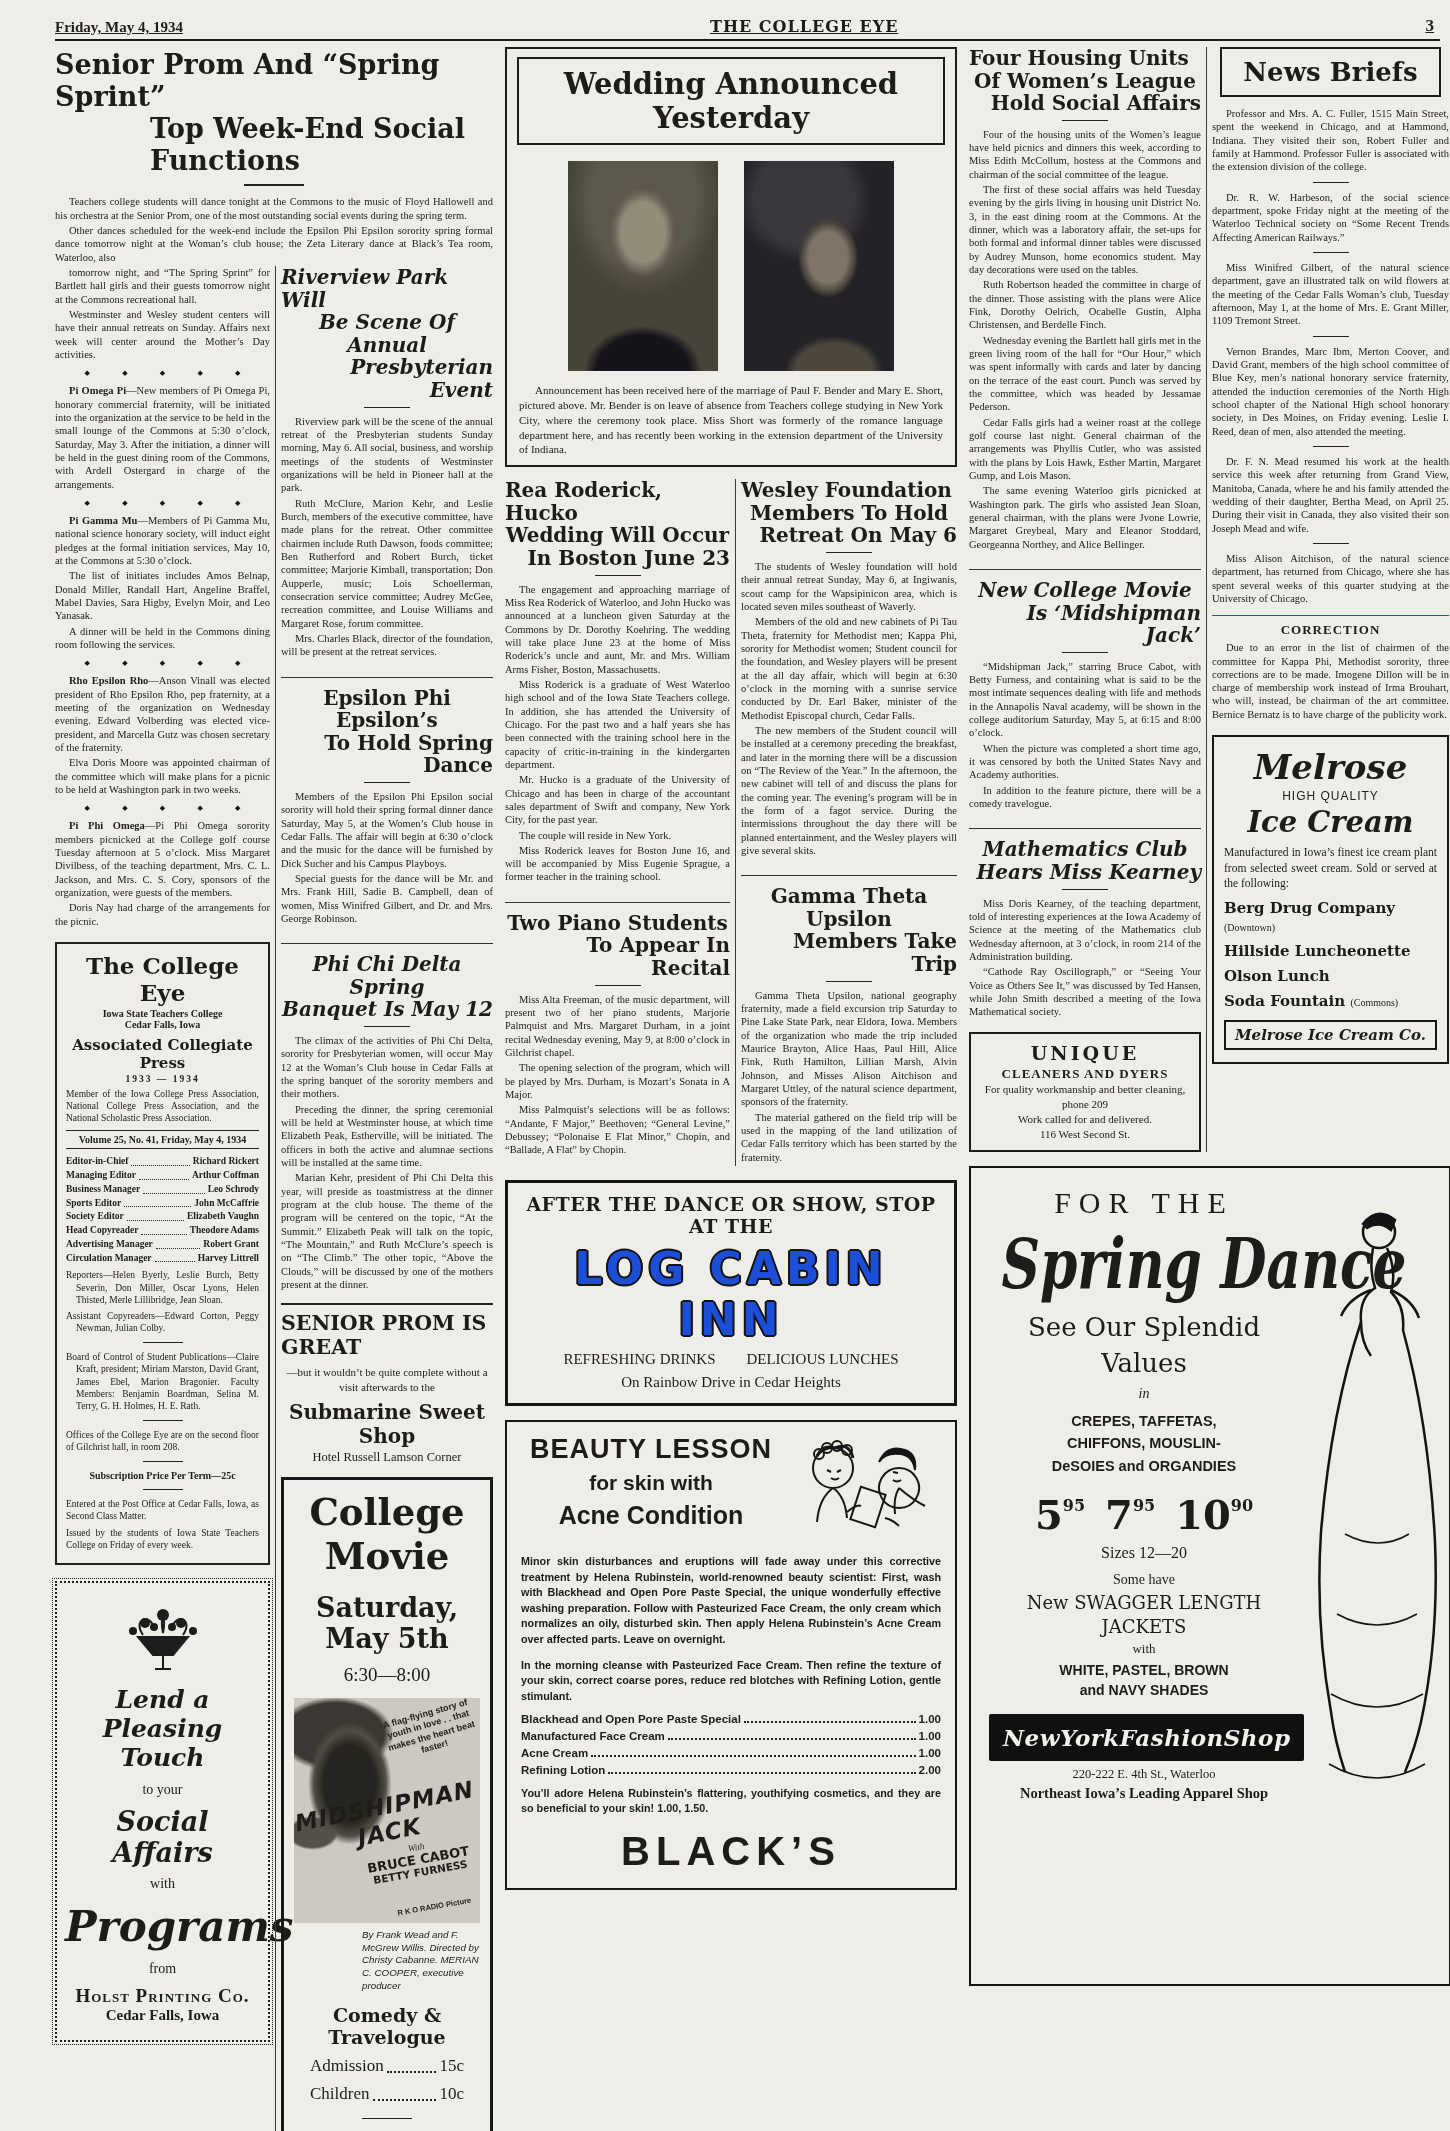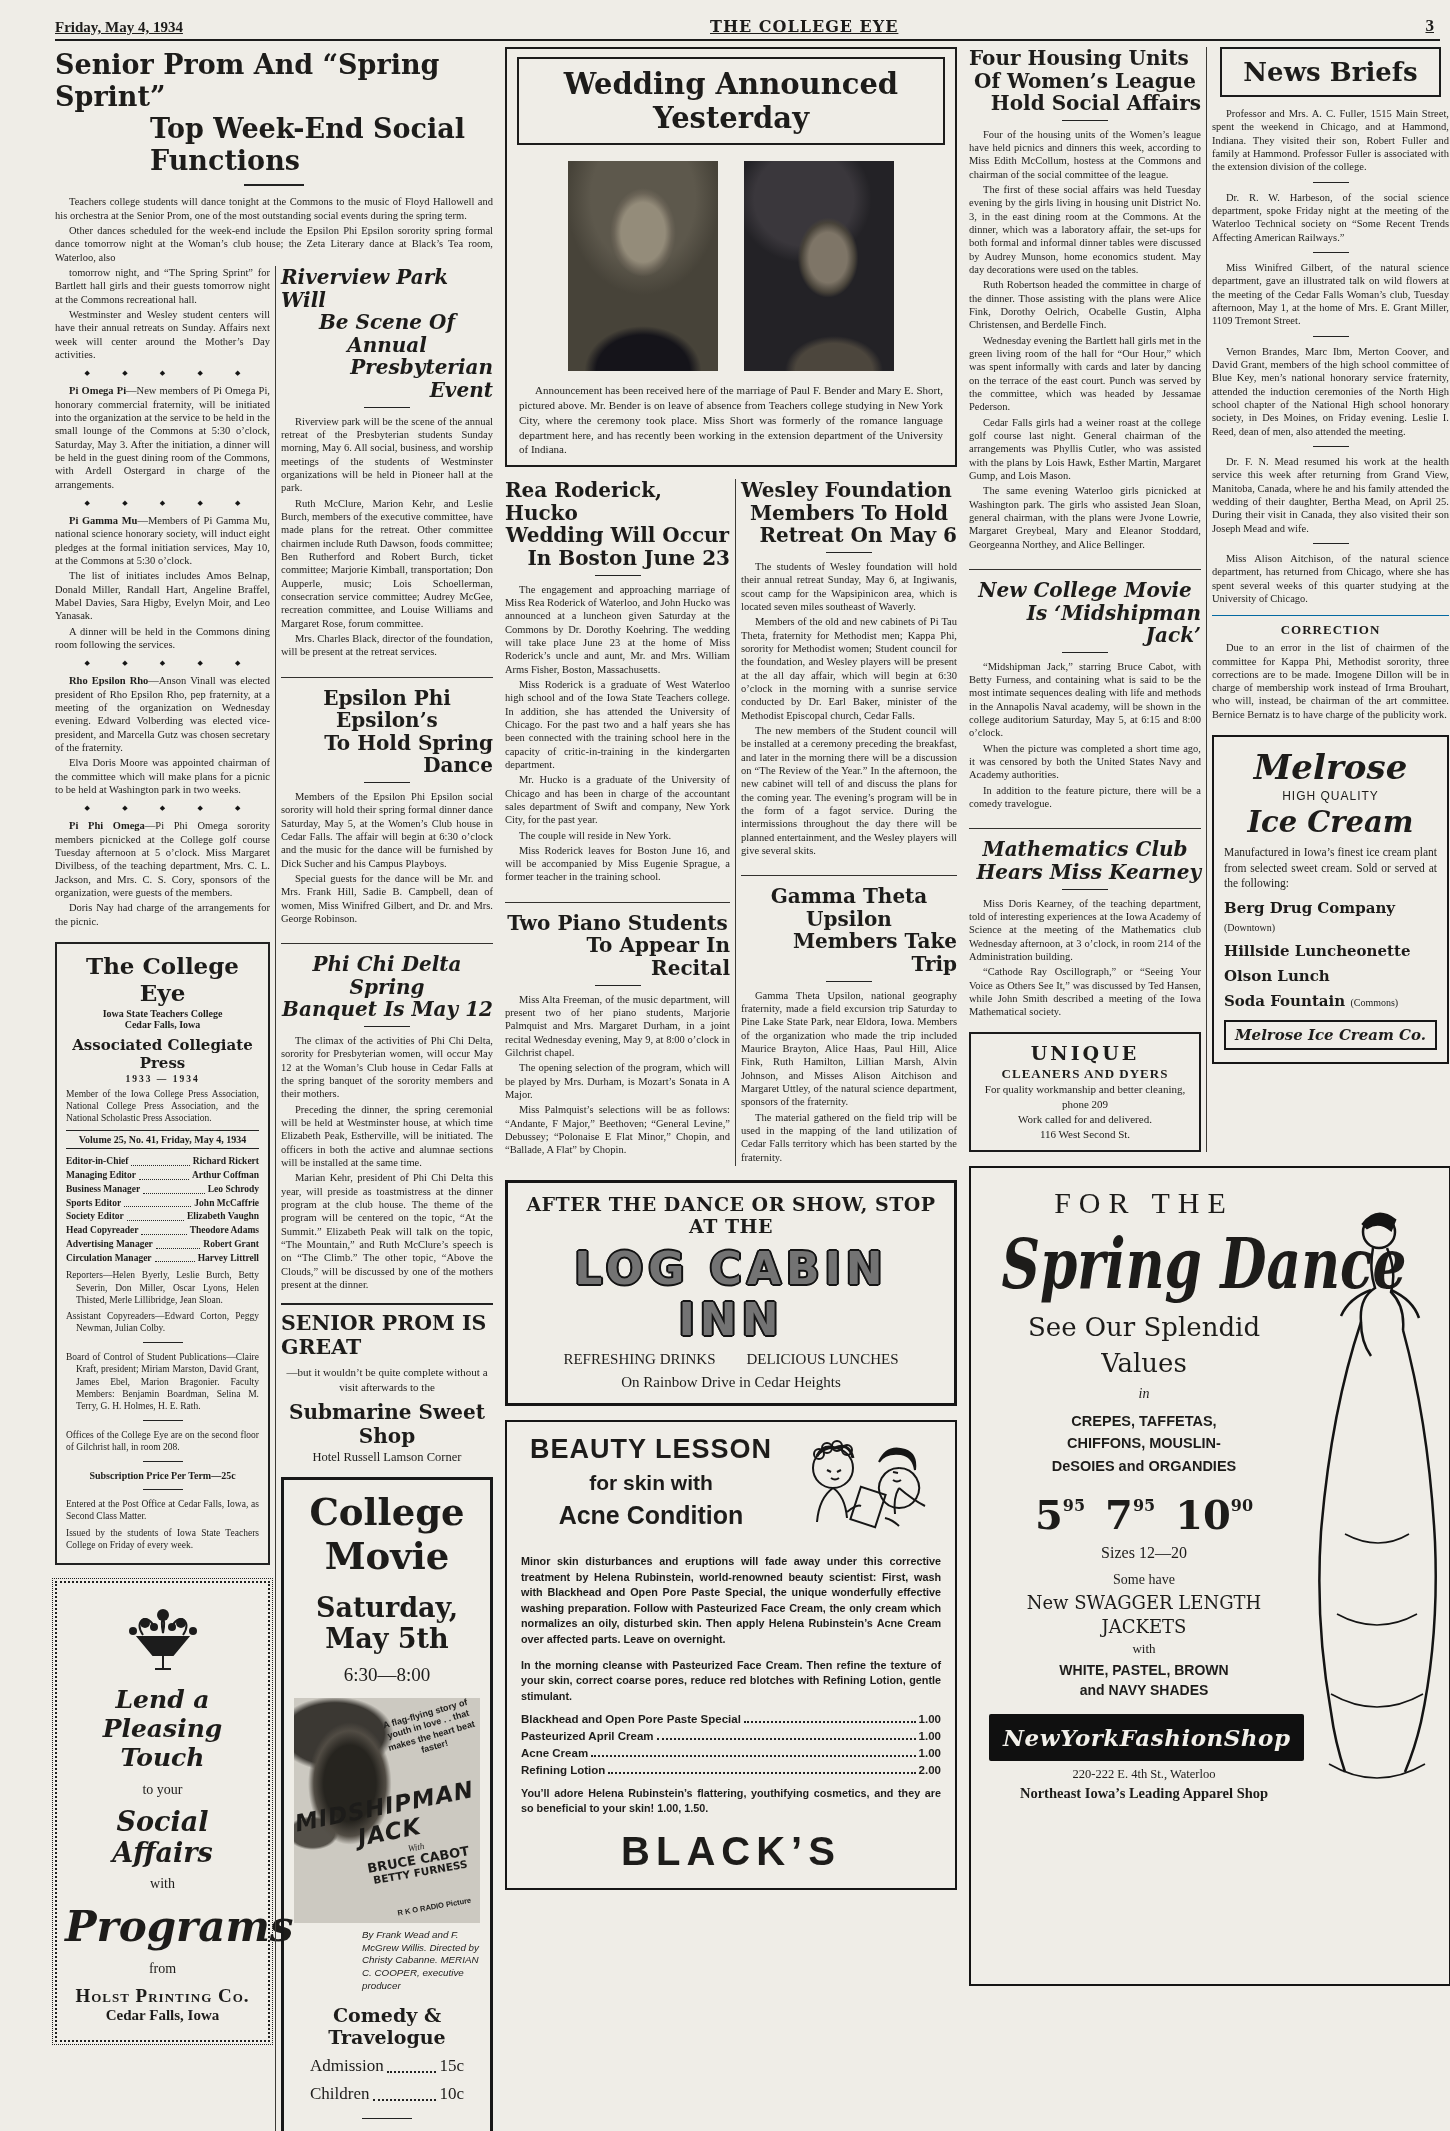--- a/index.html
+++ b/index.html
@@ -105,21 +105,21 @@
       radial-gradient(ellipse 95px 120px at 50% 18%,#5d584c 0 55%,rgba(0,0,0,0) 80%);}
   .ph-bride{background-color:#232226;
     background-image:radial-gradient(ellipse 38px 50px at 56% 46%,#7e7567 0 50%,#474239 70%,rgba(0,0,0,0) 80%),
       radial-gradient(ellipse 90px 85px at 40% 18%,#3a373c 0 55%,rgba(0,0,0,0) 75%),
       radial-gradient(ellipse 70px 50px at 60% 100%,#4c463d 0 55%,rgba(0,0,0,0) 70%);}
   .wed-cap{font-size:11px;line-height:1.35;text-align:justify;margin:0 4px;text-indent:16px;}
   .b-subcols{margin-top:12px;}
   
   .logcabin{border:3px solid #161616;margin-top:14px;padding:10px 10px 12px;text-align:center;}
   .lc-kick{font-family:"DejaVu Serif",serif;font-weight:bold;font-size:19px;letter-spacing:0.5px;}
-  .lc-name{font-family:"DejaVu Sans",sans-serif;font-weight:800;font-size:44px;letter-spacing:5px;color:#737373;margin:6px 0;
+  .lc-name{font-family:"DejaVu Sans",sans-serif;font-weight:800;font-size:44px;letter-spacing:5px;color:#1d4ed8;margin:6px 0;
      text-shadow:-2px 0 #141414,2px 0 #141414,0 -2px #141414,0 2px #141414,-1.4px -1.4px #141414,1.4px -1.4px #141414,-1.4px 1.4px #141414,1.4px 1.4px #141414;}
   .lc-items{display:flex;justify-content:space-around;font-size:15px;margin:4px 30px 6px;}
   .lc-tag{font-size:15px;}
   
   .beauty{border:2px solid #161616;margin-top:14px;padding:12px 14px 14px;font-family:"Liberation Sans",sans-serif;}
   .by-top{display:flex;}
   .by-heads{flex:1;text-align:center;font-weight:bold;}
   .by-t1{font-size:27px;letter-spacing:1px;}
   .by-t2{font-size:21px;margin-top:6px;}
   .by-t3{font-size:25px;margin-top:6px;}
@@ -494,21 +494,21 @@
         </div>
         <p class="by-p">Minor skin disturbances and eruptions will fade away under this corrective treatment by Helena Rubinstein, world-renowned beauty scientist: First, wash with Blackhead and Open Pore Paste Special, the unique wonderfully effective washing preparation.  Follow with Pasteurized Face Cream, the only cream which normalizes an oily, disturbed skin.  Then apply Helena Rubinstein’s Acne Cream over affected parts.  Leave on overnight.</p>
         <p class="by-p">In the morning cleanse with Pasteurized Face Cream.  Then refine the texture of your skin, correct coarse pores, reduce red blotches with Refining Lotion, gentle stimulant.</p>
         <div style="margin-top:8px;">
             <div class="by-row">
               <span>Blackhead and Open Pore Paste Special</span>
               <span class="dots"></span>
               <span>1.00</span>
             </div>
             <div class="by-row">
-              <span>Pasteurized April Cream</span>
+              <span>Manufactured Face Cream</span>
               <span class="dots"></span>
               <span>1.00</span>
             </div>
             <div class="by-row">
               <span>Acne Cream</span>
               <span class="dots"></span>
               <span>1.00</span>
             </div>
             <div class="by-row">
               <span>Refining Lotion</span>

